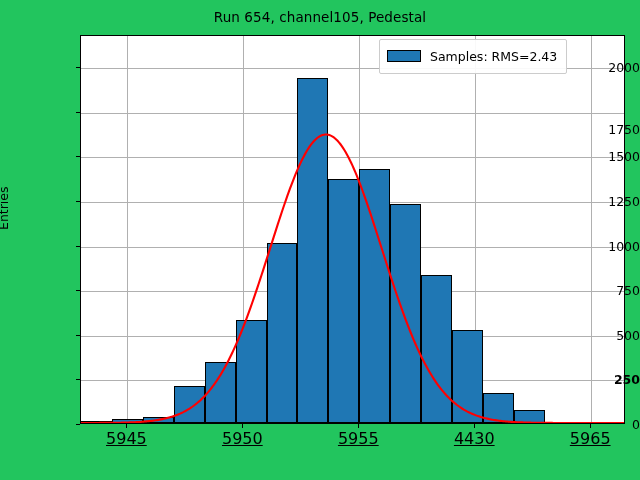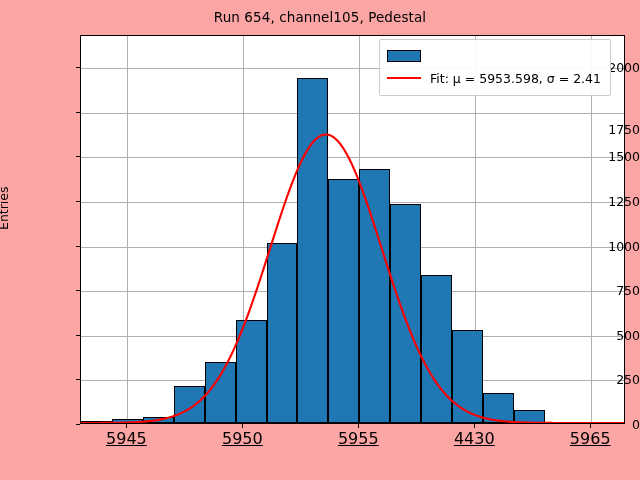--- a/index.html
+++ b/index.html
@@ -10,21 +10,21 @@
   body {
     width: 640px;
     height: 480px;
     font-family: "DejaVu Sans", sans-serif;
     overflow: hidden;
   }
   #figure {
     position: relative;
     width: 640px;
     height: 480px;
-    background: #fca5a5;
+    background: #22c55e;
   }
   #chart-title {
     position: absolute;
     left: 0;
     top: 9px;
     width: 640px;
     text-align: center;
     font-size: 13.5px;
     color: #000000;
     letter-spacing: 0.1px;
@@ -213,21 +213,21 @@
         <div class="bar" style="left: 432.985px; width: 30.8447px; height: 13.383px; background: rgb(31, 119, 180); border-color: rgb(0, 0, 0);"></div>
       </div>
     <svg id="fit-curve" viewBox="0 0 545 389" preserveAspectRatio="none">
       <path id="fit-path" fill="none" stroke="#ff0000" stroke-width="2.1" vector-effect="non-scaling-stroke" d="M0.00 388.98 L1.36 388.98 L2.73 388.98 L4.09 388.97 L5.45 388.97 L6.81 388.97 L8.17 388.97 L9.54 388.96 L10.90 388.96 L12.26 388.95 L13.62 388.95 L14.99 388.94 L16.35 388.94 L17.71 388.93 L19.08 388.92 L20.44 388.91 L21.80 388.91 L23.16 388.90 L24.52 388.89 L25.89 388.87 L27.25 388.86 L28.61 388.85 L29.97 388.83 L31.34 388.82 L32.70 388.80 L34.06 388.78 L35.43 388.76 L36.79 388.73 L38.15 388.71 L39.51 388.68 L40.87 388.65 L42.24 388.62 L43.60 388.58 L44.96 388.54 L46.33 388.50 L47.69 388.46 L49.05 388.41 L50.41 388.36 L51.78 388.30 L53.14 388.24 L54.50 388.17 L55.86 388.10 L57.22 388.02 L58.59 387.94 L59.95 387.85 L61.31 387.75 L62.68 387.65 L64.04 387.53 L65.40 387.41 L66.76 387.28 L68.13 387.14 L69.49 387.00 L70.85 386.84 L72.21 386.67 L73.57 386.48 L74.94 386.29 L76.30 386.08 L77.66 385.86 L79.03 385.62 L80.39 385.36 L81.75 385.09 L83.11 384.80 L84.47 384.50 L85.84 384.17 L87.20 383.82 L88.56 383.45 L89.92 383.06 L91.29 382.64 L92.65 382.20 L94.01 381.74 L95.38 381.24 L96.74 380.72 L98.10 380.16 L99.46 379.58 L100.82 378.96 L102.19 378.31 L103.55 377.62 L104.91 376.90 L106.28 376.13 L107.64 375.33 L109.00 374.49 L110.36 373.60 L111.73 372.67 L113.09 371.69 L114.45 370.66 L115.81 369.59 L117.17 368.46 L118.54 367.28 L119.90 366.05 L121.26 364.76 L122.63 363.42 L123.99 362.01 L125.35 360.55 L126.71 359.02 L128.08 357.43 L129.44 355.78 L130.80 354.06 L132.16 352.28 L133.52 350.42 L134.89 348.50 L136.25 346.50 L137.61 344.44 L138.98 342.30 L140.34 340.08 L141.70 337.80 L143.06 335.44 L144.42 333.00 L145.79 330.48 L147.15 327.89 L148.51 325.23 L149.87 322.48 L151.24 319.66 L152.60 316.76 L153.96 313.79 L155.33 310.74 L156.69 307.61 L158.05 304.41 L159.41 301.14 L160.77 297.79 L162.14 294.38 L163.50 290.89 L164.86 287.34 L166.22 283.72 L167.59 280.03 L168.95 276.28 L170.31 272.48 L171.68 268.61 L173.04 264.69 L174.40 260.73 L175.76 256.71 L177.12 252.65 L178.49 248.54 L179.85 244.40 L181.21 240.23 L182.58 236.02 L183.94 231.79 L185.30 227.54 L186.66 223.28 L188.03 219.00 L189.39 214.71 L190.75 210.43 L192.11 206.14 L193.47 201.87 L194.84 197.61 L196.20 193.36 L197.56 189.15 L198.93 184.96 L200.29 180.81 L201.65 176.70 L203.01 172.64 L204.38 168.63 L205.74 164.68 L207.10 160.79 L208.46 156.98 L209.82 153.24 L211.19 149.59 L212.55 146.02 L213.91 142.54 L215.28 139.17 L216.64 135.90 L218.00 132.74 L219.36 129.69 L220.72 126.76 L222.09 123.96 L223.45 121.28 L224.81 118.74 L226.17 116.34 L227.54 114.08 L228.90 111.97 L230.26 110.00 L231.63 108.19 L232.99 106.53 L234.35 105.04 L235.71 103.70 L237.07 102.53 L238.44 101.53 L239.80 100.69 L241.16 100.02 L242.53 99.53 L243.89 99.20 L245.25 99.05 L246.61 99.07 L247.98 99.26 L249.34 99.62 L250.70 100.15 L252.06 100.86 L253.42 101.73 L254.79 102.77 L256.15 103.98 L257.51 105.35 L258.88 106.88 L260.24 108.57 L261.60 110.42 L262.96 112.41 L264.33 114.56 L265.69 116.85 L267.05 119.28 L268.41 121.85 L269.77 124.56 L271.14 127.39 L272.50 130.34 L273.86 133.41 L275.23 136.60 L276.59 139.89 L277.95 143.29 L279.31 146.79 L280.67 150.37 L282.04 154.05 L283.40 157.80 L284.76 161.63 L286.12 165.53 L287.49 169.49 L288.85 173.51 L290.21 177.59 L291.58 181.71 L292.94 185.86 L294.30 190.06 L295.66 194.28 L297.02 198.53 L298.39 202.79 L299.75 207.07 L301.11 211.36 L302.47 215.64 L303.84 219.93 L305.20 224.20 L306.56 228.47 L307.93 232.71 L309.29 236.94 L310.65 241.14 L312.01 245.30 L313.37 249.44 L314.74 253.53 L316.10 257.58 L317.46 261.59 L318.83 265.55 L320.19 269.46 L321.55 273.31 L322.91 277.10 L324.28 280.84 L325.64 284.51 L327.00 288.11 L328.36 291.65 L329.72 295.13 L331.09 298.53 L332.45 301.86 L333.81 305.11 L335.18 308.30 L336.54 311.41 L337.90 314.44 L339.26 317.40 L340.63 320.28 L341.99 323.08 L343.35 325.81 L344.71 328.46 L346.07 331.04 L347.44 333.53 L348.80 335.95 L350.16 338.30 L351.53 340.57 L352.89 342.77 L354.25 344.89 L355.61 346.94 L356.97 348.92 L358.34 350.83 L359.70 352.67 L361.06 354.44 L362.42 356.14 L363.79 357.78 L365.15 359.36 L366.51 360.87 L367.88 362.32 L369.24 363.71 L370.60 365.04 L371.96 366.32 L373.32 367.54 L374.69 368.71 L376.05 369.82 L377.41 370.89 L378.78 371.90 L380.14 372.87 L381.50 373.79 L382.86 374.67 L384.23 375.51 L385.59 376.30 L386.95 377.06 L388.31 377.77 L389.67 378.45 L391.04 379.10 L392.40 379.71 L393.76 380.29 L395.13 380.83 L396.49 381.35 L397.85 381.84 L399.21 382.30 L400.58 382.74 L401.94 383.15 L403.30 383.53 L404.66 383.90 L406.02 384.24 L407.39 384.56 L408.75 384.87 L410.11 385.15 L411.48 385.42 L412.84 385.67 L414.20 385.90 L415.56 386.12 L416.92 386.33 L418.29 386.52 L419.65 386.70 L421.01 386.87 L422.37 387.03 L423.74 387.18 L425.10 387.31 L426.46 387.44 L427.83 387.56 L429.19 387.67 L430.55 387.77 L431.91 387.87 L433.27 387.96 L434.64 388.04 L436.00 388.11 L437.36 388.19 L438.72 388.25 L440.09 388.31 L441.45 388.37 L442.81 388.42 L444.18 388.47 L445.54 388.51 L446.90 388.55 L448.26 388.59 L449.62 388.63 L450.99 388.66 L452.35 388.69 L453.71 388.71 L455.08 388.74 L456.44 388.76 L457.80 388.78 L459.16 388.80 L460.53 388.82 L461.89 388.84 L463.25 388.85 L464.61 388.86 L465.97 388.88 L467.34 388.89 L468.70 388.90 L470.06 388.91 L471.43 388.92 L472.79 388.92 L474.15 388.93 L475.51 388.94 L476.88 388.94 L478.24 388.95 L479.60 388.95 L480.96 388.96 L482.32 388.96 L483.69 388.97 L485.05 388.97 L486.41 388.97 L487.78 388.98 L489.14 388.98 L490.50 388.98 L491.86 388.98 L493.22 388.98 L494.59 388.99 L495.95 388.99 L497.31 388.99 L498.67 388.99 L500.04 388.99 L501.40 388.99 L502.76 388.99 L504.13 388.99 L505.49 388.99 L506.85 388.99 L508.21 389.00 L509.57 389.00 L510.94 389.00 L512.30 389.00 L513.66 389.00 L515.03 389.00 L516.39 389.00 L517.75 389.00 L519.11 389.00 L520.48 389.00 L521.84 389.00 L523.20 389.00 L524.56 389.00 L525.92 389.00 L527.29 389.00 L528.65 389.00 L530.01 389.00 L531.38 389.00 L532.74 389.00 L534.10 389.00 L535.46 389.00 L536.83 389.00 L538.19 389.00 L539.55 389.00 L540.91 389.00 L542.27 389.00 L543.64 389.00 L545.00 389.00"></path>
     </svg>
   </div>
 
   <div id="yticks">
       <div class="ytick-label" style="top: 424px;">0</div>
       <div class="ytick-mark" style="top: 424px;"></div>
-      <div class="ytick-label" style="top: 379.39px;">250</div>
+      <div class="ytick-label" style="top: 379.39px; font-weight: bold;">250</div>
       <div class="ytick-mark" style="top: 379.39px;"></div>
       <div class="ytick-label" style="top: 334.78px;">500</div>
       <div class="ytick-mark" style="top: 334.78px;"></div>
       <div class="ytick-label" style="top: 290.17px;">750</div>
       <div class="ytick-mark" style="top: 290.17px;"></div>
       <div class="ytick-label" style="top: 245.56px;">1000</div>
       <div class="ytick-mark" style="top: 245.56px;"></div>
       <div class="ytick-label" style="top: 200.95px;">1250</div>
       <div class="ytick-mark" style="top: 200.95px;"></div>
       <div class="ytick-label" style="top: 156.339px;">1500</div>
@@ -248,20 +248,17 @@
       <div class="xtick-mark" style="left: 474.255px;"></div>
       <div class="xtick-label" style="left: 590.213px;">5965</div>
       <div class="xtick-mark" style="left: 590.213px;"></div>
     </div>
 
   <div id="ylabel">Entries</div>
 
   <div id="legend">
     <div class="legend-row">
       <span class="legend-swatch-patch"></span>
-    </div>
-    <div class="legend-row">
-      <span class="legend-swatch-line"></span>
-      <span class="legend-text">Fit: μ = 5953.598, σ = 2.41</span>
+      <span class="legend-text">Samples: RMS=2.43</span>
     </div>
   </div>
 
 </div>
 
 </body></html>

